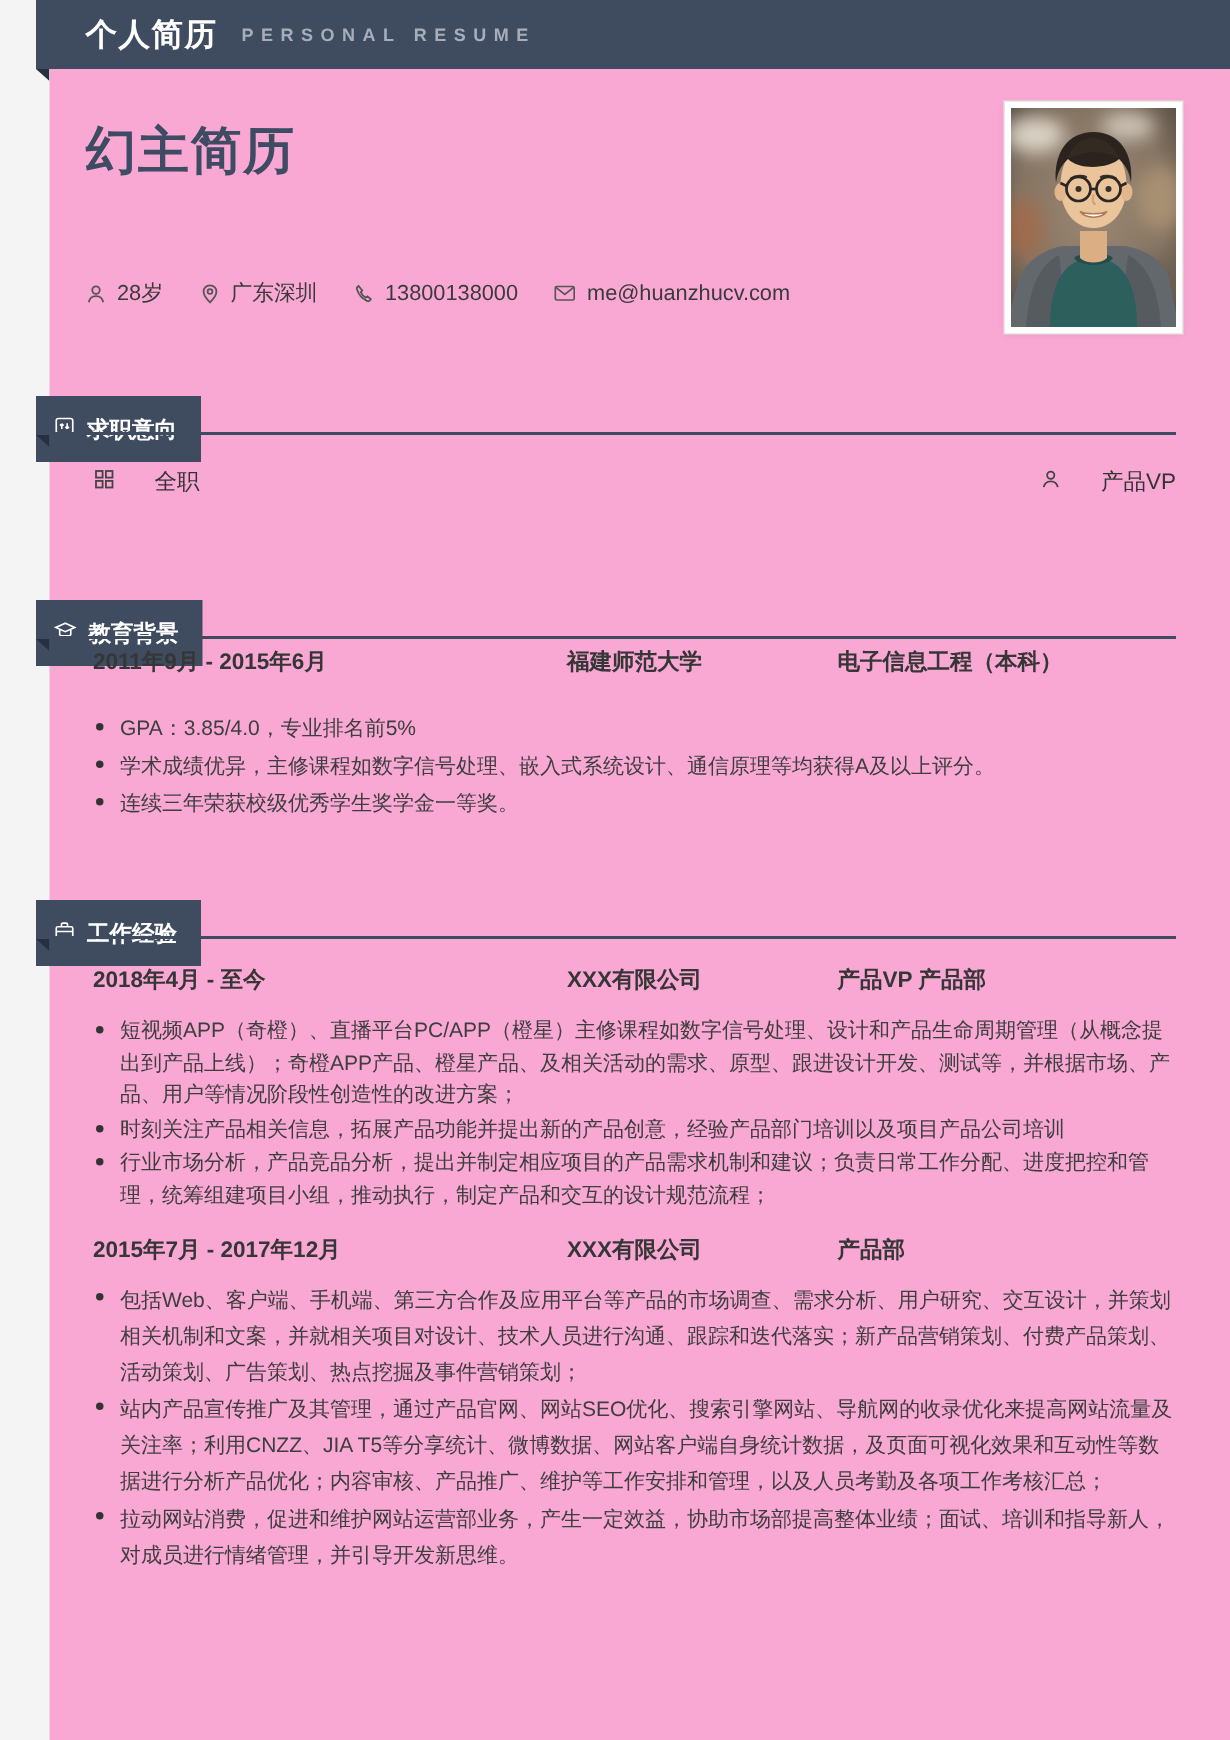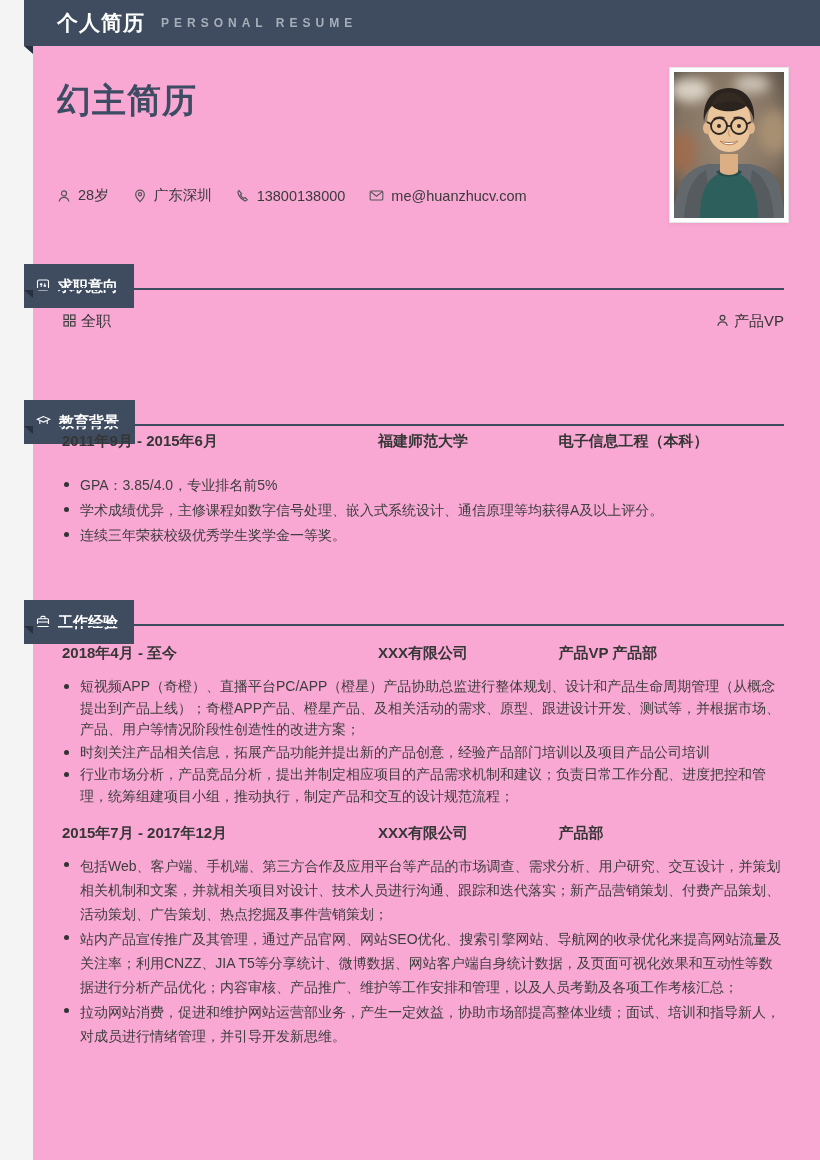--- a/index.html
+++ b/index.html
@@ -32,21 +32,21 @@
        gap:8px;padding:0 16px 0 12px;color:#fff;font-size:15px;font-weight:700;}
   .secline{position:absolute;left:24px;width:760px;height:2px;background:#3f4c60;}
 
   
   .row3{position:absolute;left:62px;width:722px;display:flex;font-size:15px;font-weight:700;color:#363636;}
   .row3 .l{flex:1;text-align:left;}
   .row3 .c{flex:1.2;text-align:center;}
   .row3 .r{flex:1;text-align:left;}
 
   .intent-row{position:absolute;left:62px;top:312px;width:722px;display:flex;justify-content:space-between;align-items:center;}
-  .intent{display:flex;align-items:center;gap:4px;font-size:15px;color:#333;}
+  .intent{display:flex;align-items:center;gap:26px;font-size:15px;color:#333;}
 
   ul.bullets{position:absolute;left:62px;width:722px;margin:0;padding:0;list-style:none;}
   ul.bullets li{position:relative;padding-left:18px;color:#3e3e3e;font-size:14px;}
   ul.bullets li::before{content:"";position:absolute;left:2px;top:8px;width:5px;height:5px;border-radius:50%;background:#333;}
   ul.edu li{line-height:23px;margin-bottom:2px;}
   ul.job1 li{line-height:21.5px;margin-bottom:1px;}
   ul.job2 li{line-height:24px;margin-bottom:1px;}
 </style>
 </head>
 <body>
@@ -224,21 +224,21 @@
   </div>
   <div class="secline" style="top:624px;"></div>
   <div class="fold" style="left:24px;top:626px;"></div>
 
   <div class="row3" style="top:644px;">
     <span class="l">2018年4月 - 至今</span>
     <span class="c">XXX有限公司</span>
     <span class="r">产品VP 产品部</span>
   </div>
   <ul class="bullets job1" style="top:676px;">
-    <li>短视频APP（奇橙）、直播平台PC/APP（橙星）产品协助总监进行整体规划、设计和产品生命周期管理（从概念提出到产品上线）；奇橙APP产品、橙星产品、及相关活动的需求、原型、跟进设计开发、测试等，并根据市场、产品、用户等情况阶段性创造性的改进方案；</li>
+    <li>短视频APP（奇橙）、直播平台PC/APP（橙星）主修课程如数字信号处理、设计和产品生命周期管理（从概念提出到产品上线）；奇橙APP产品、橙星产品、及相关活动的需求、原型、跟进设计开发、测试等，并根据市场、产品、用户等情况阶段性创造性的改进方案；</li>
     <li>时刻关注产品相关信息，拓展产品功能并提出新的产品创意，经验产品部门培训以及项目产品公司培训</li>
     <li>行业市场分析，产品竞品分析，提出并制定相应项目的产品需求机制和建议；负责日常工作分配、进度把控和管理，统筹组建项目小组，推动执行，制定产品和交互的设计规范流程；</li>
   </ul>
 
   <div class="row3" style="top:824px;">
     <span class="l">2015年7月 - 2017年12月</span>
     <span class="c">XXX有限公司</span>
     <span class="r">产品部</span>
   </div>
   <ul class="bullets job2" style="top:854px;">

